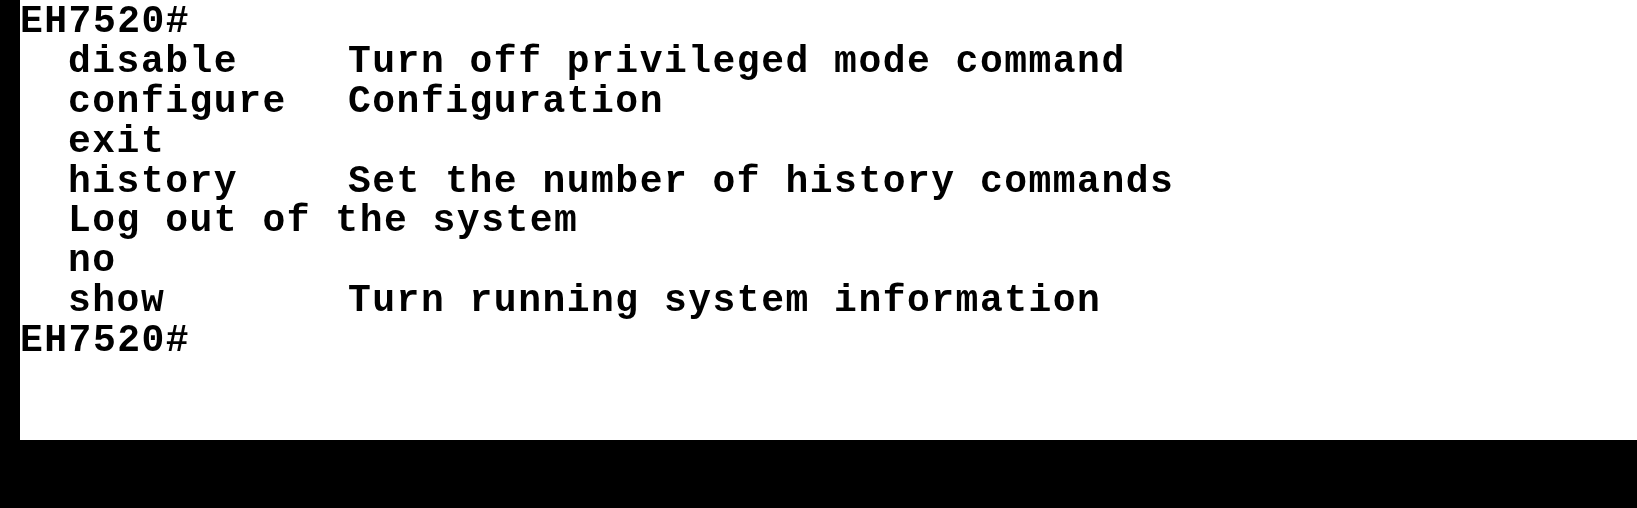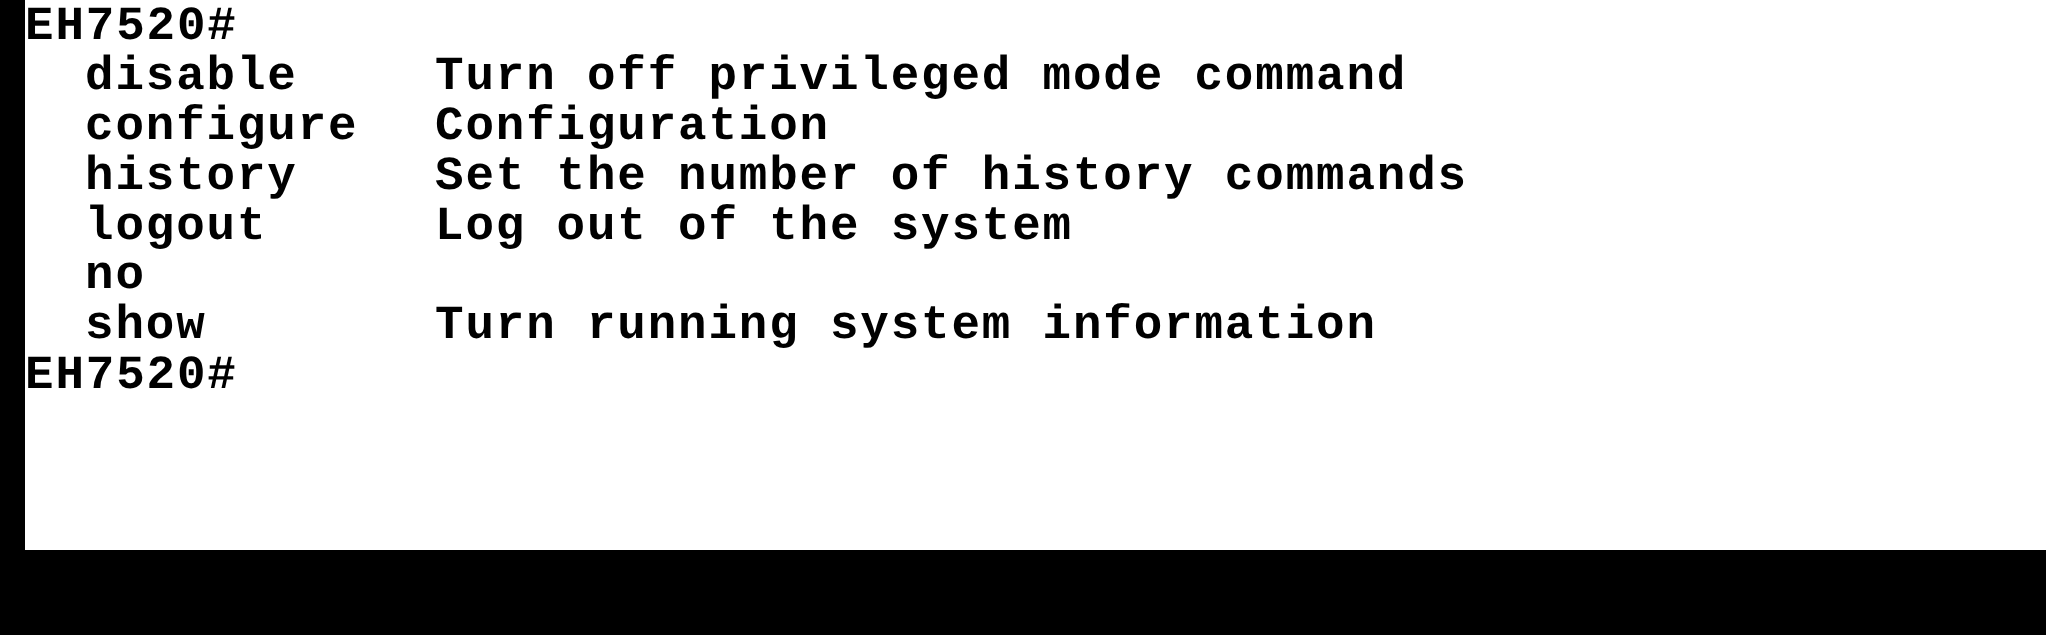--- a/index.html
+++ b/index.html
@@ -55,29 +55,29 @@
     <span class="cmd-name">disable</span>
     <span class="cmd-desc">Turn off privileged mode command</span>
   </div>
   <div class="cmd-row">
     <span class="cmd-indent"></span>
     <span class="cmd-name">configure</span>
     <span class="cmd-desc">Configuration</span>
   </div>
   <div class="cmd-row">
     <span class="cmd-indent"></span>
+    <span class="cmd-name">exit</span>
   </div>
   <div class="cmd-row">
     <span class="cmd-indent"></span>
     <span class="cmd-name">history</span>
     <span class="cmd-desc">Set the number of history commands</span>
   </div>
   <div class="cmd-row">
     <span class="cmd-indent"></span>
-    <span class="cmd-name">logout</span>
     <span class="cmd-desc">Log out of the system</span>
   </div>
   <div class="cmd-row">
     <span class="cmd-indent"></span>
     <span class="cmd-name">no</span>
   </div>
   <div class="cmd-row">
     <span class="cmd-indent"></span>
     <span class="cmd-name">show</span>
     <span class="cmd-desc">Turn running system information</span>

